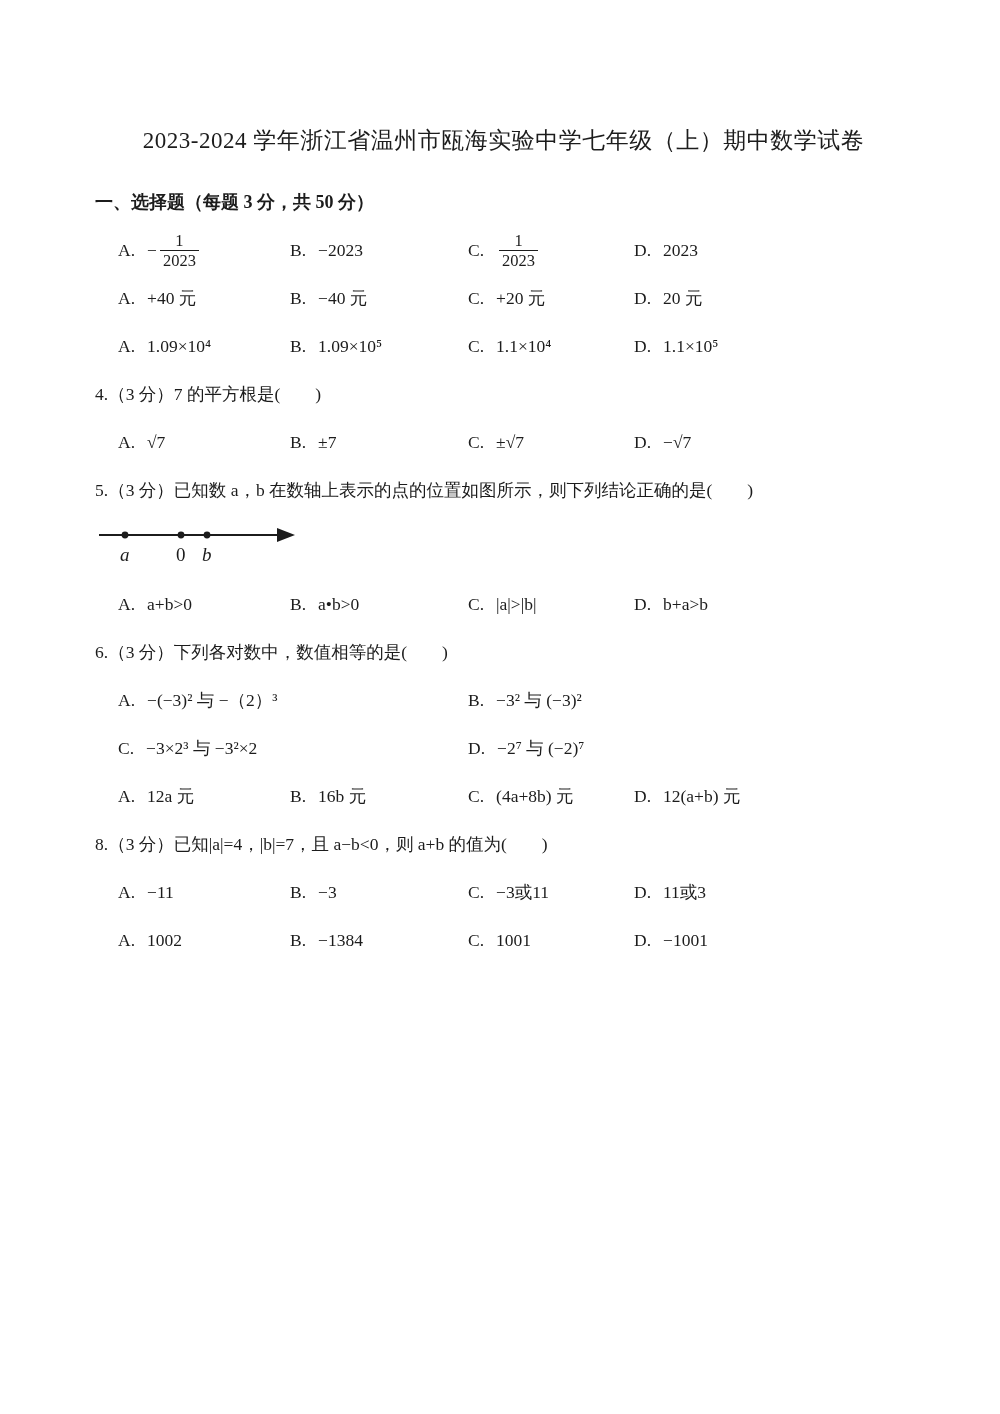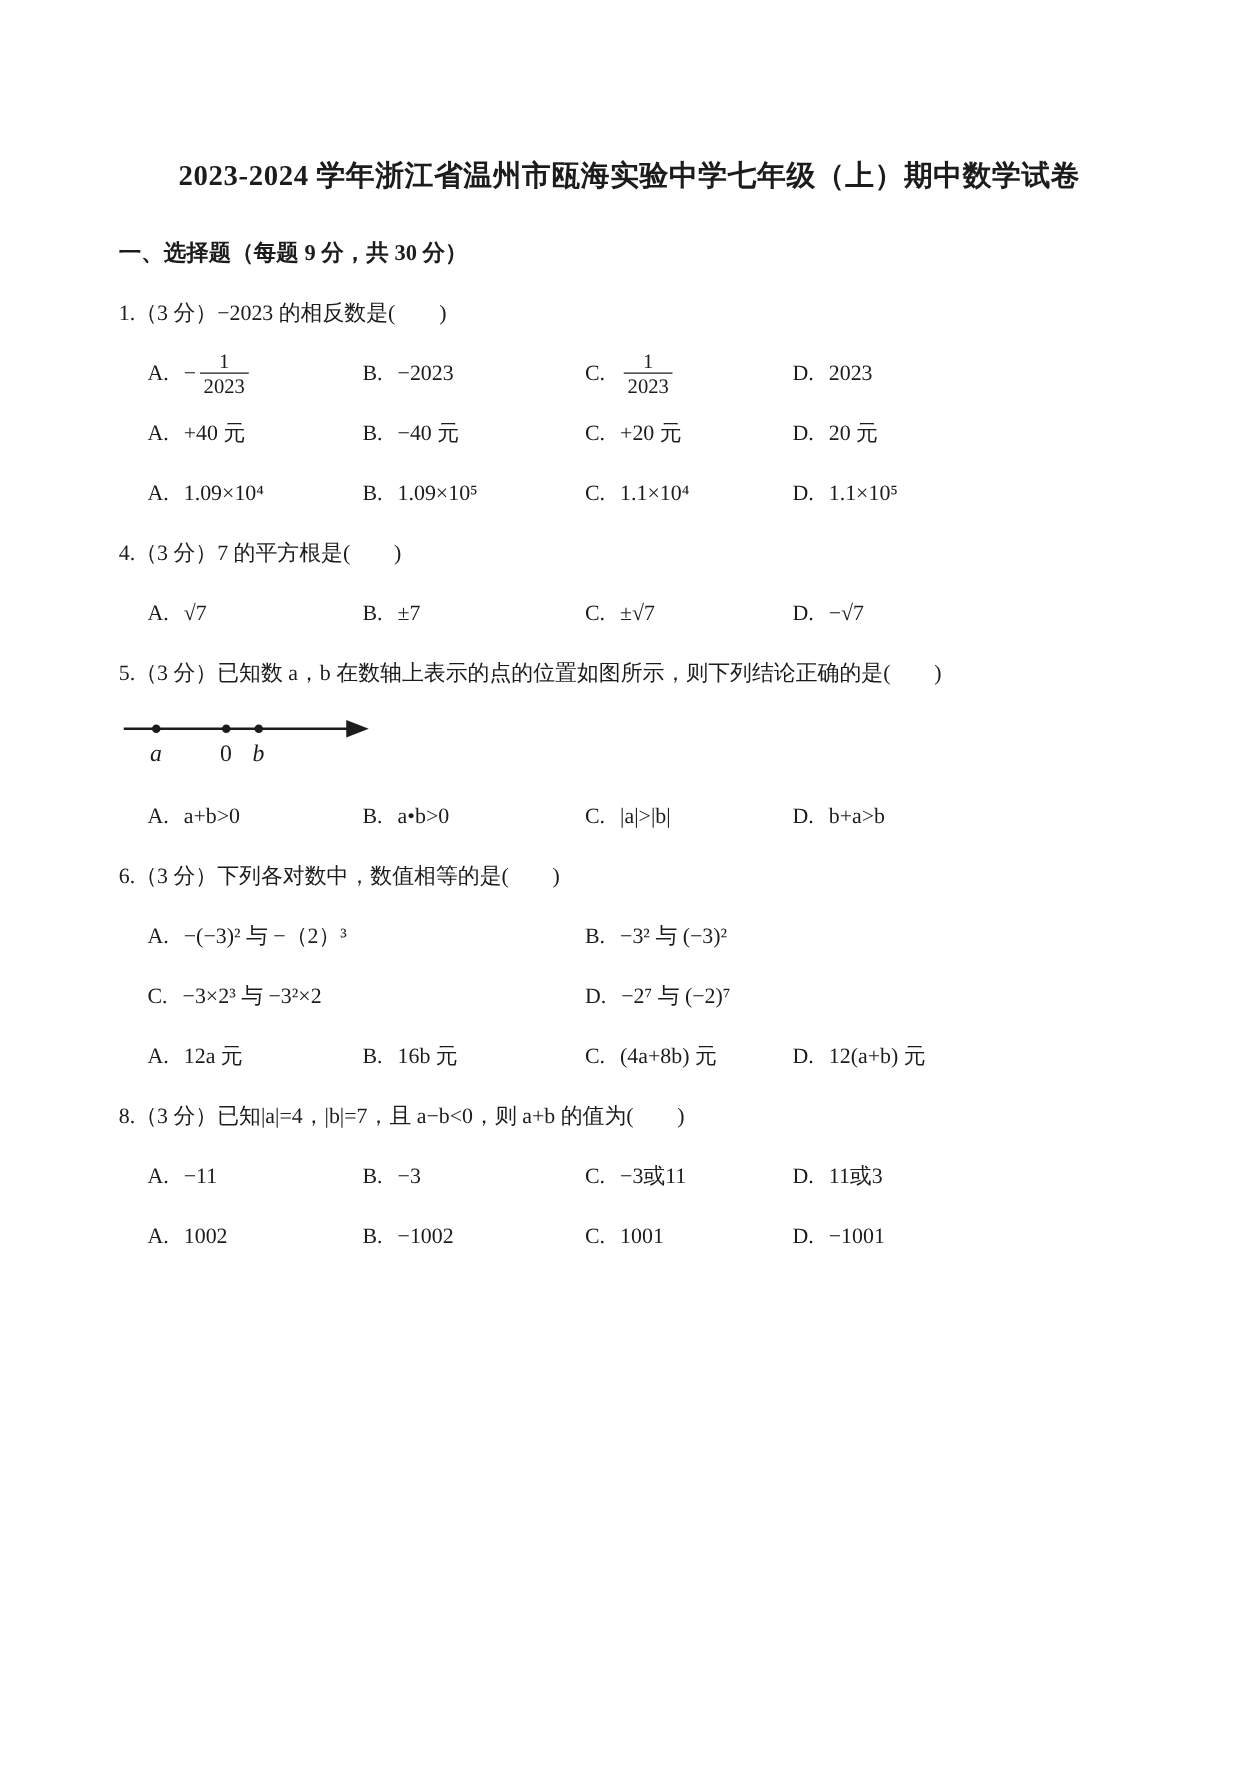--- a/index.html
+++ b/index.html
@@ -5,21 +5,21 @@
   html,body{margin:0;padding:0;}
   body{
     width:1000px;height:1414px;
     background:#ffffff;
     font-family:"Liberation Serif","DejaVu Serif",serif;
     color:#1c1c1c;
     overflow:hidden;
   }
   .page{padding:116px 88px 0 95px;}
   .title{
-    font-size:23px;font-weight:bold;text-align:center;
+    font-size:23px;font-weight:normal;text-align:center;
     line-height:50px;margin-bottom:12px;letter-spacing:.5px;
   }
   .section-heading{font-size:18px;font-weight:bold;line-height:48px;}
   .question{margin:0;}
   .stem{font-size:17.5px;line-height:48px;text-align:justify;}
   .opts{
     display:grid;grid-template-columns:172px 178px 166px 1fr;
     padding-left:23px;font-size:17.5px;line-height:48px;
   }
   .opts.two-col{grid-template-columns:350px 1fr;}
@@ -34,24 +34,23 @@
   .nl-label{font-size:19px;font-style:italic;fill:#1c1c1c;}
   .nl-label.upright{font-style:normal;}
 </style>
 </head>
 <body>
 
 <div class="page">
 
   <div class="title">2023-2024 学年浙江省温州市瓯海实验中学七年级（上）期中数学试卷</div>
 
-  <div class="section-heading">一、选择题（每题 9 分，共 30 分）</div>
-
-  <div class="question">
-    <div class="stem">1.（3 分）−2023 的相反数是(　　)</div>
+  <div class="section-heading">一、选择题（每题 3 分，共 50 分）</div>
+
+  <div class="question">
     <div class="opts">
       <div class="opt">
         <span class="opt-label">A.</span>
         <span class="sign">−</span>
         <span class="frac">
           <span class="num">1</span>
           <span class="den">2023</span>
         </span>
       </div>
       <div class="opt">
@@ -239,21 +238,21 @@
   </div>
 
   <div class="question">
     <div class="opts">
       <div class="opt">
         <span class="opt-label">A.</span>
         <span>1002</span>
       </div>
       <div class="opt">
         <span class="opt-label">B.</span>
-        <span>−1002</span>
+        <span>−1384</span>
       </div>
       <div class="opt">
         <span class="opt-label">C.</span>
         <span>1001</span>
       </div>
       <div class="opt">
         <span class="opt-label">D.</span>
         <span>−1001</span>
       </div>
     </div>

